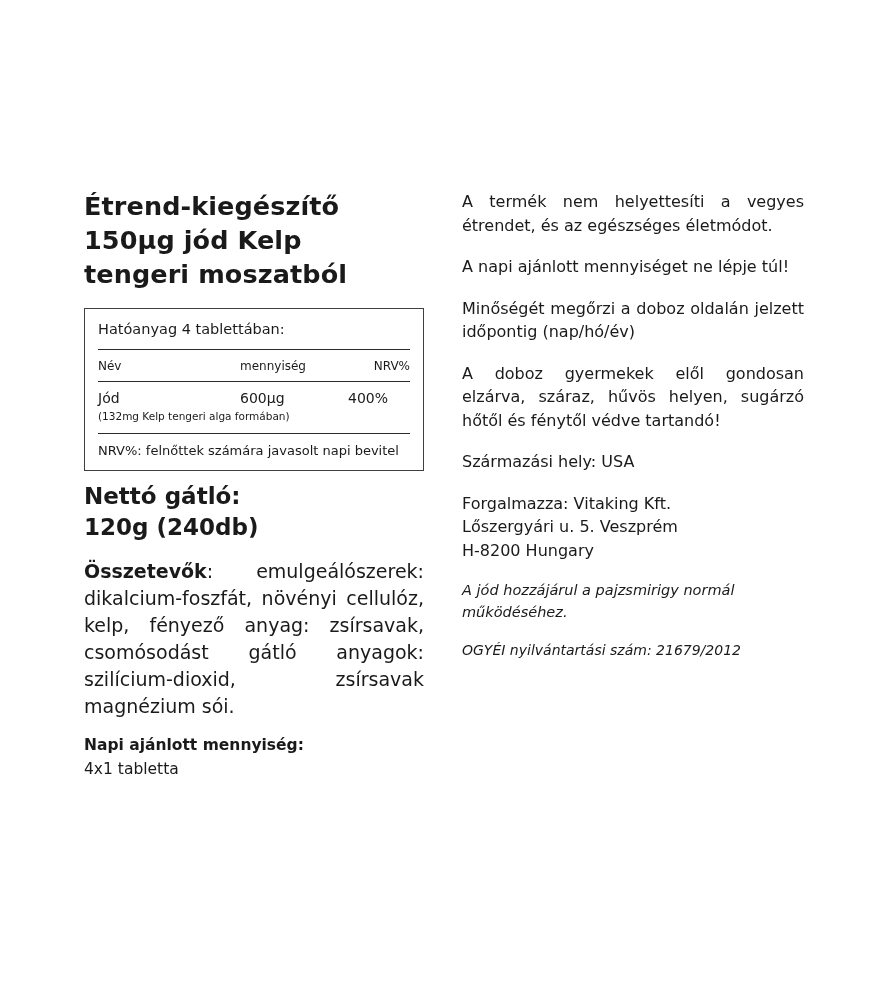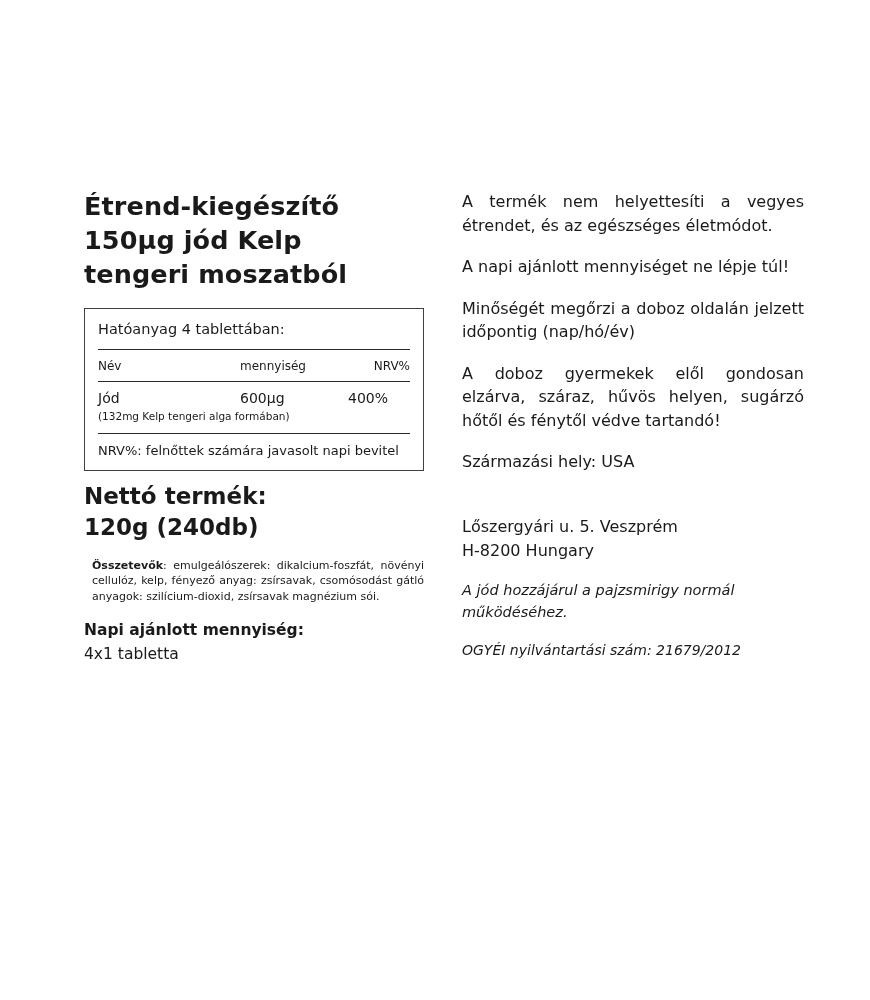--- a/index.html
+++ b/index.html
@@ -85,23 +85,23 @@
     line-height: 1.35;
   }
 
   .netto {
     font-size: 23px;
     font-weight: bold;
     line-height: 1.37;
     margin: 0 0 14px 0;
   }
   .ingredients {
-    font-size: 11px;
+    font-size: 19px;
     line-height: 1.42;
-    margin: 0 0 16px 8px;
+    margin: 0 0 16px 0;
     text-align: justify;
   }
   .ingredients b { font-weight: bold; }
   .dose-title {
     font-size: 15.5px;
     font-weight: bold;
     line-height: 1.4;
     margin: 0 0 2px 0;
   }
   .dose-value {
@@ -165,40 +165,40 @@
           <div class="fr-amount">600µg</div>
           <div class="fr-nrv">400%</div>
         </div>
         <div class="facts-sub">(132mg Kelp tengeri alga formában)</div>
 
         <div class="rule"></div>
         <div class="facts-foot">NRV%: felnőttek számára javasolt napi bevitel</div>
       </div>
 
       <div class="netto">
-        <span>Nettó termék:</span><br>
+        <span>Nettó gátló:</span><br>
         <span>120g (240db)</span>
       </div>
 
       <p class="ingredients"><b>Összetevők</b><span>: emulgeálószerek: dikalcium-foszfát, növényi cellulóz, kelp, fényező anyag: zsírsavak, csomósodást gátló anyagok: szilícium-dioxid, zsírsavak magnézium sói.</span></p>
 
       <p class="dose-title">Napi ajánlott mennyiség:</p>
       <p class="dose-value">4x1 tabletta</p>
     </div>
 
     <div class="col-right">
       <p class="para">A termék nem helyettesíti a vegyes étrendet, és az egészséges életmódot.</p>
       <p class="para">A napi ajánlott mennyiséget ne lépje túl!</p>
       <p class="para">Minőségét megőrzi a doboz oldalán jelzett időpontig (nap/hó/év)</p>
       <p class="para">A doboz gyermekek elől gondosan elzárva, száraz, hűvös helyen, sugárzó hőtől és fénytől védve tartandó!</p>
 
       <p class="para last-left">Származási hely: USA</p>
 
       <div class="addr">
-        <br>
+        <span>Forgalmazza: Vitaking Kft.</span><br>
         <span>Lőszergyári u. 5. Veszprém</span><br>
         <span>H-8200 Hungary</span>
       </div>
 
       <p class="italic">A jód hozzájárul a pajzsmirigy normál működéséhez.</p>
       <p class="italic small">OGYÉI nyilvántartási szám: 21679/2012</p>
     </div>
 
   </div>
 </div>

